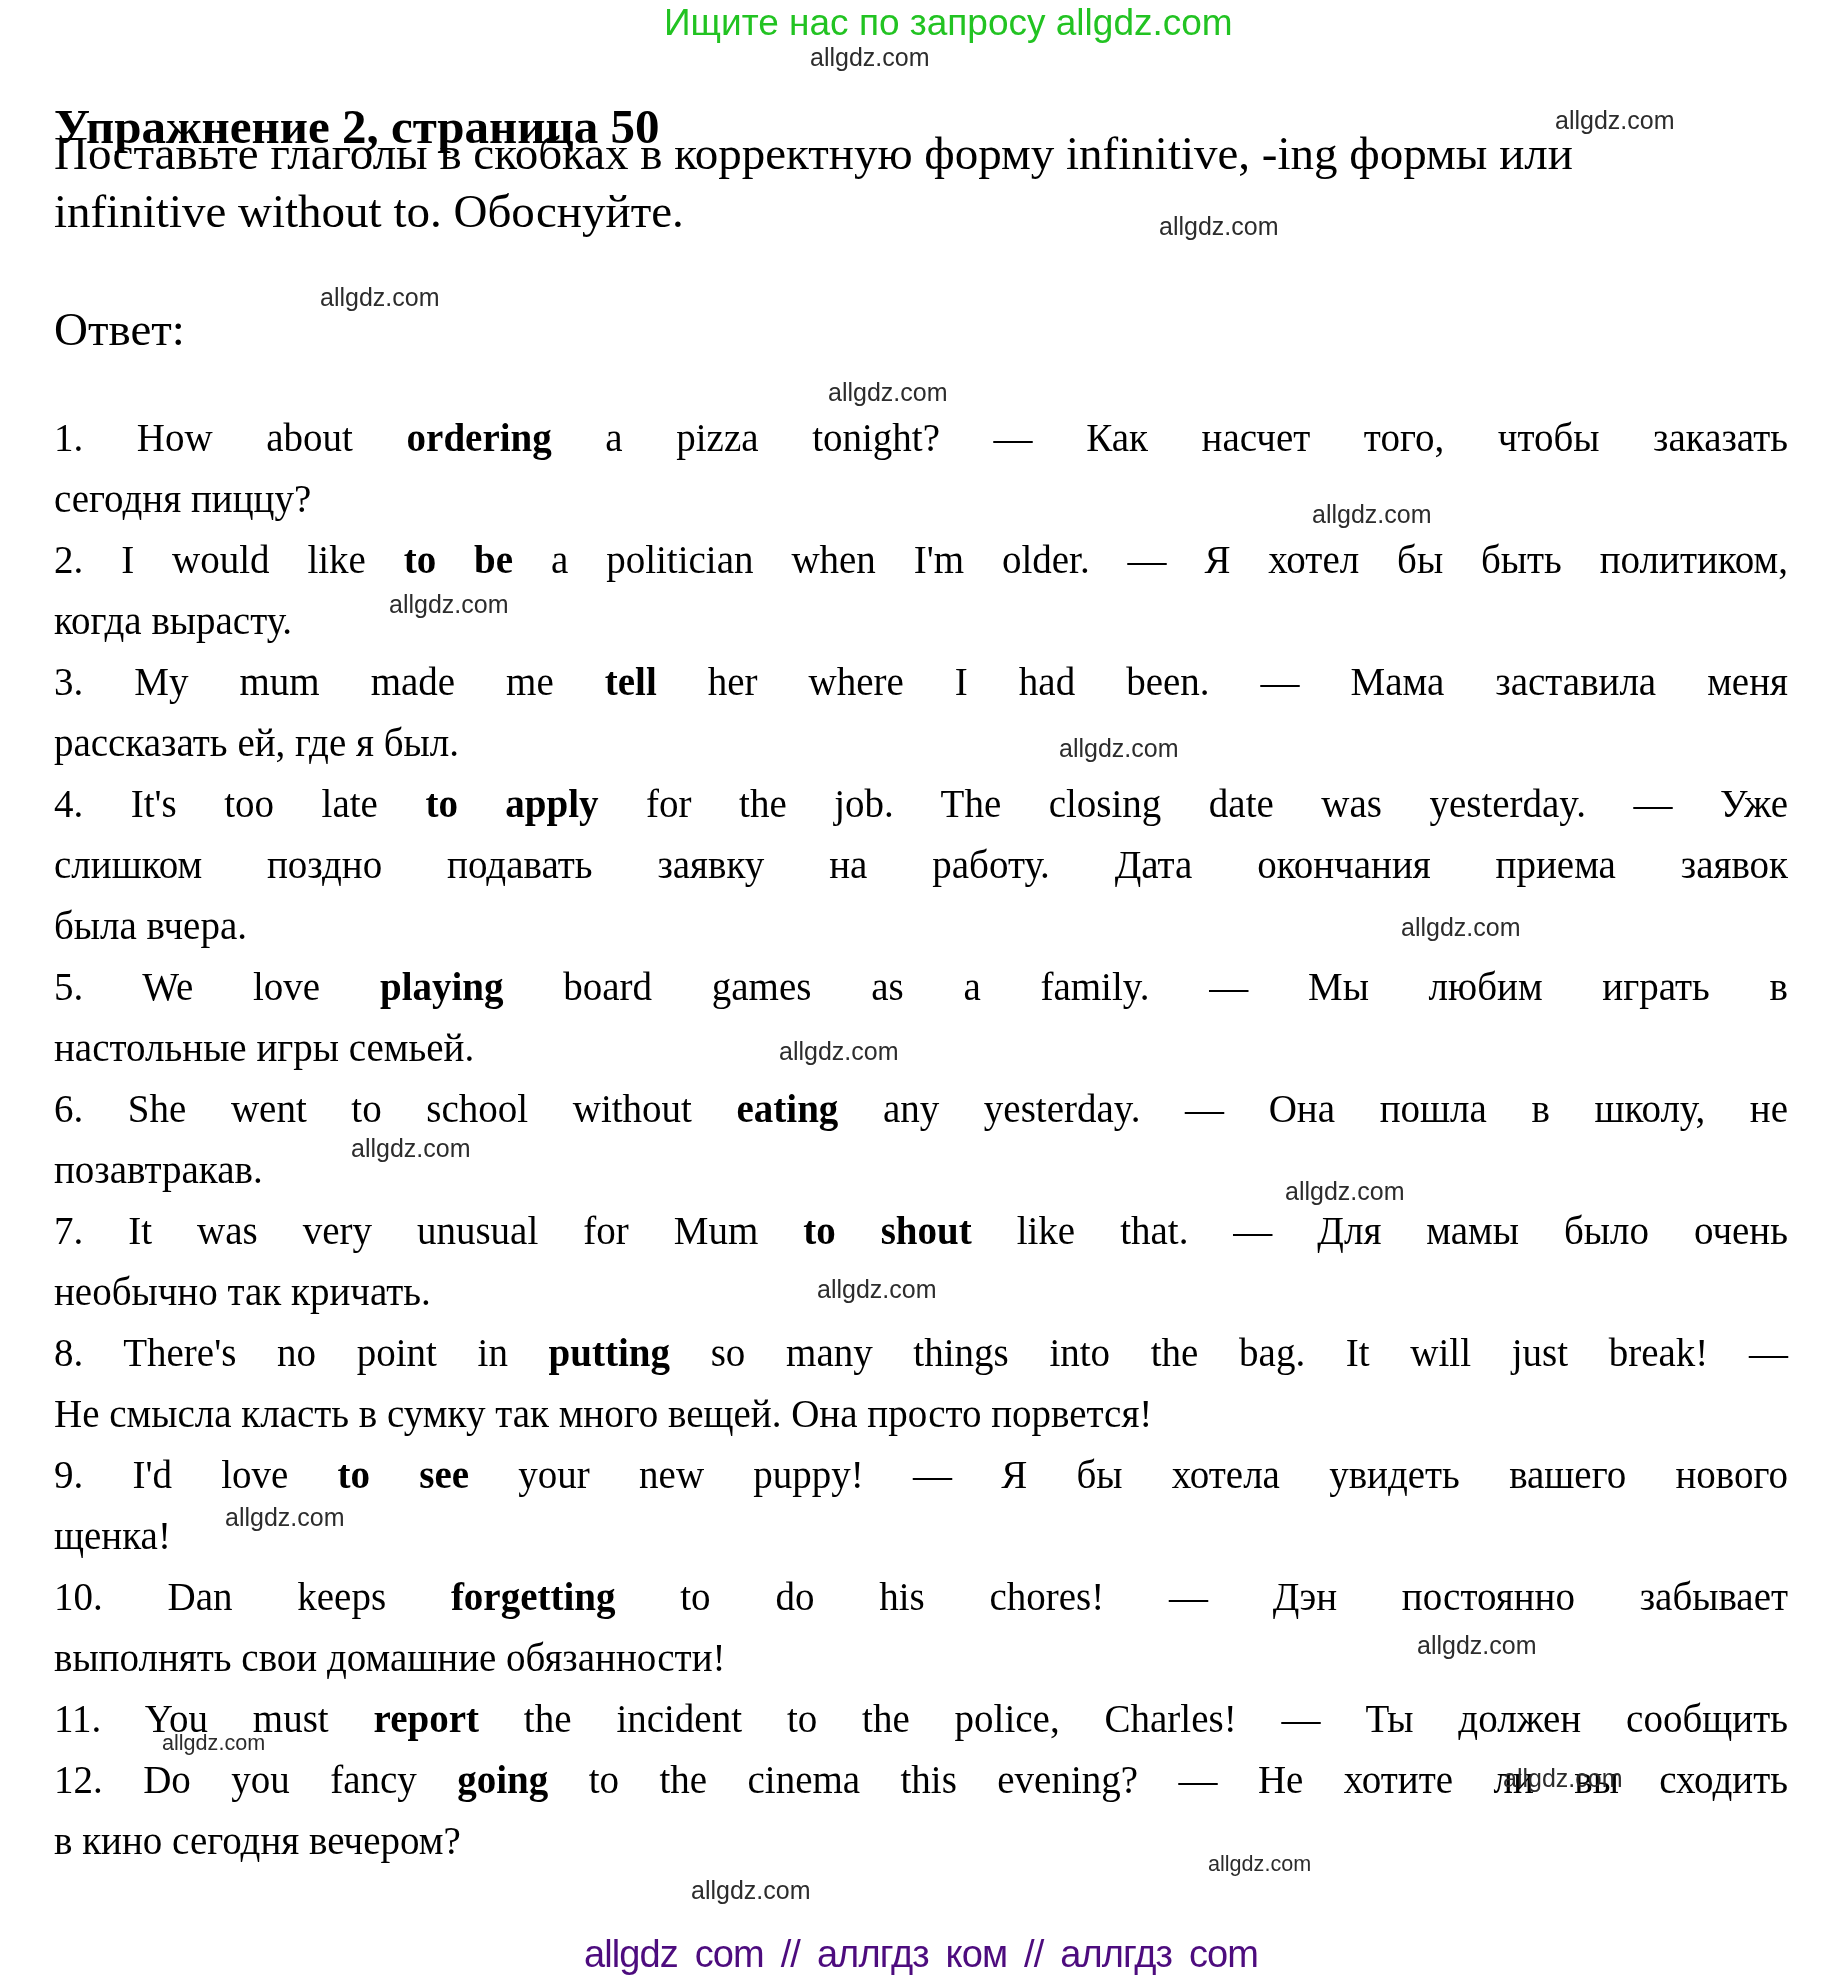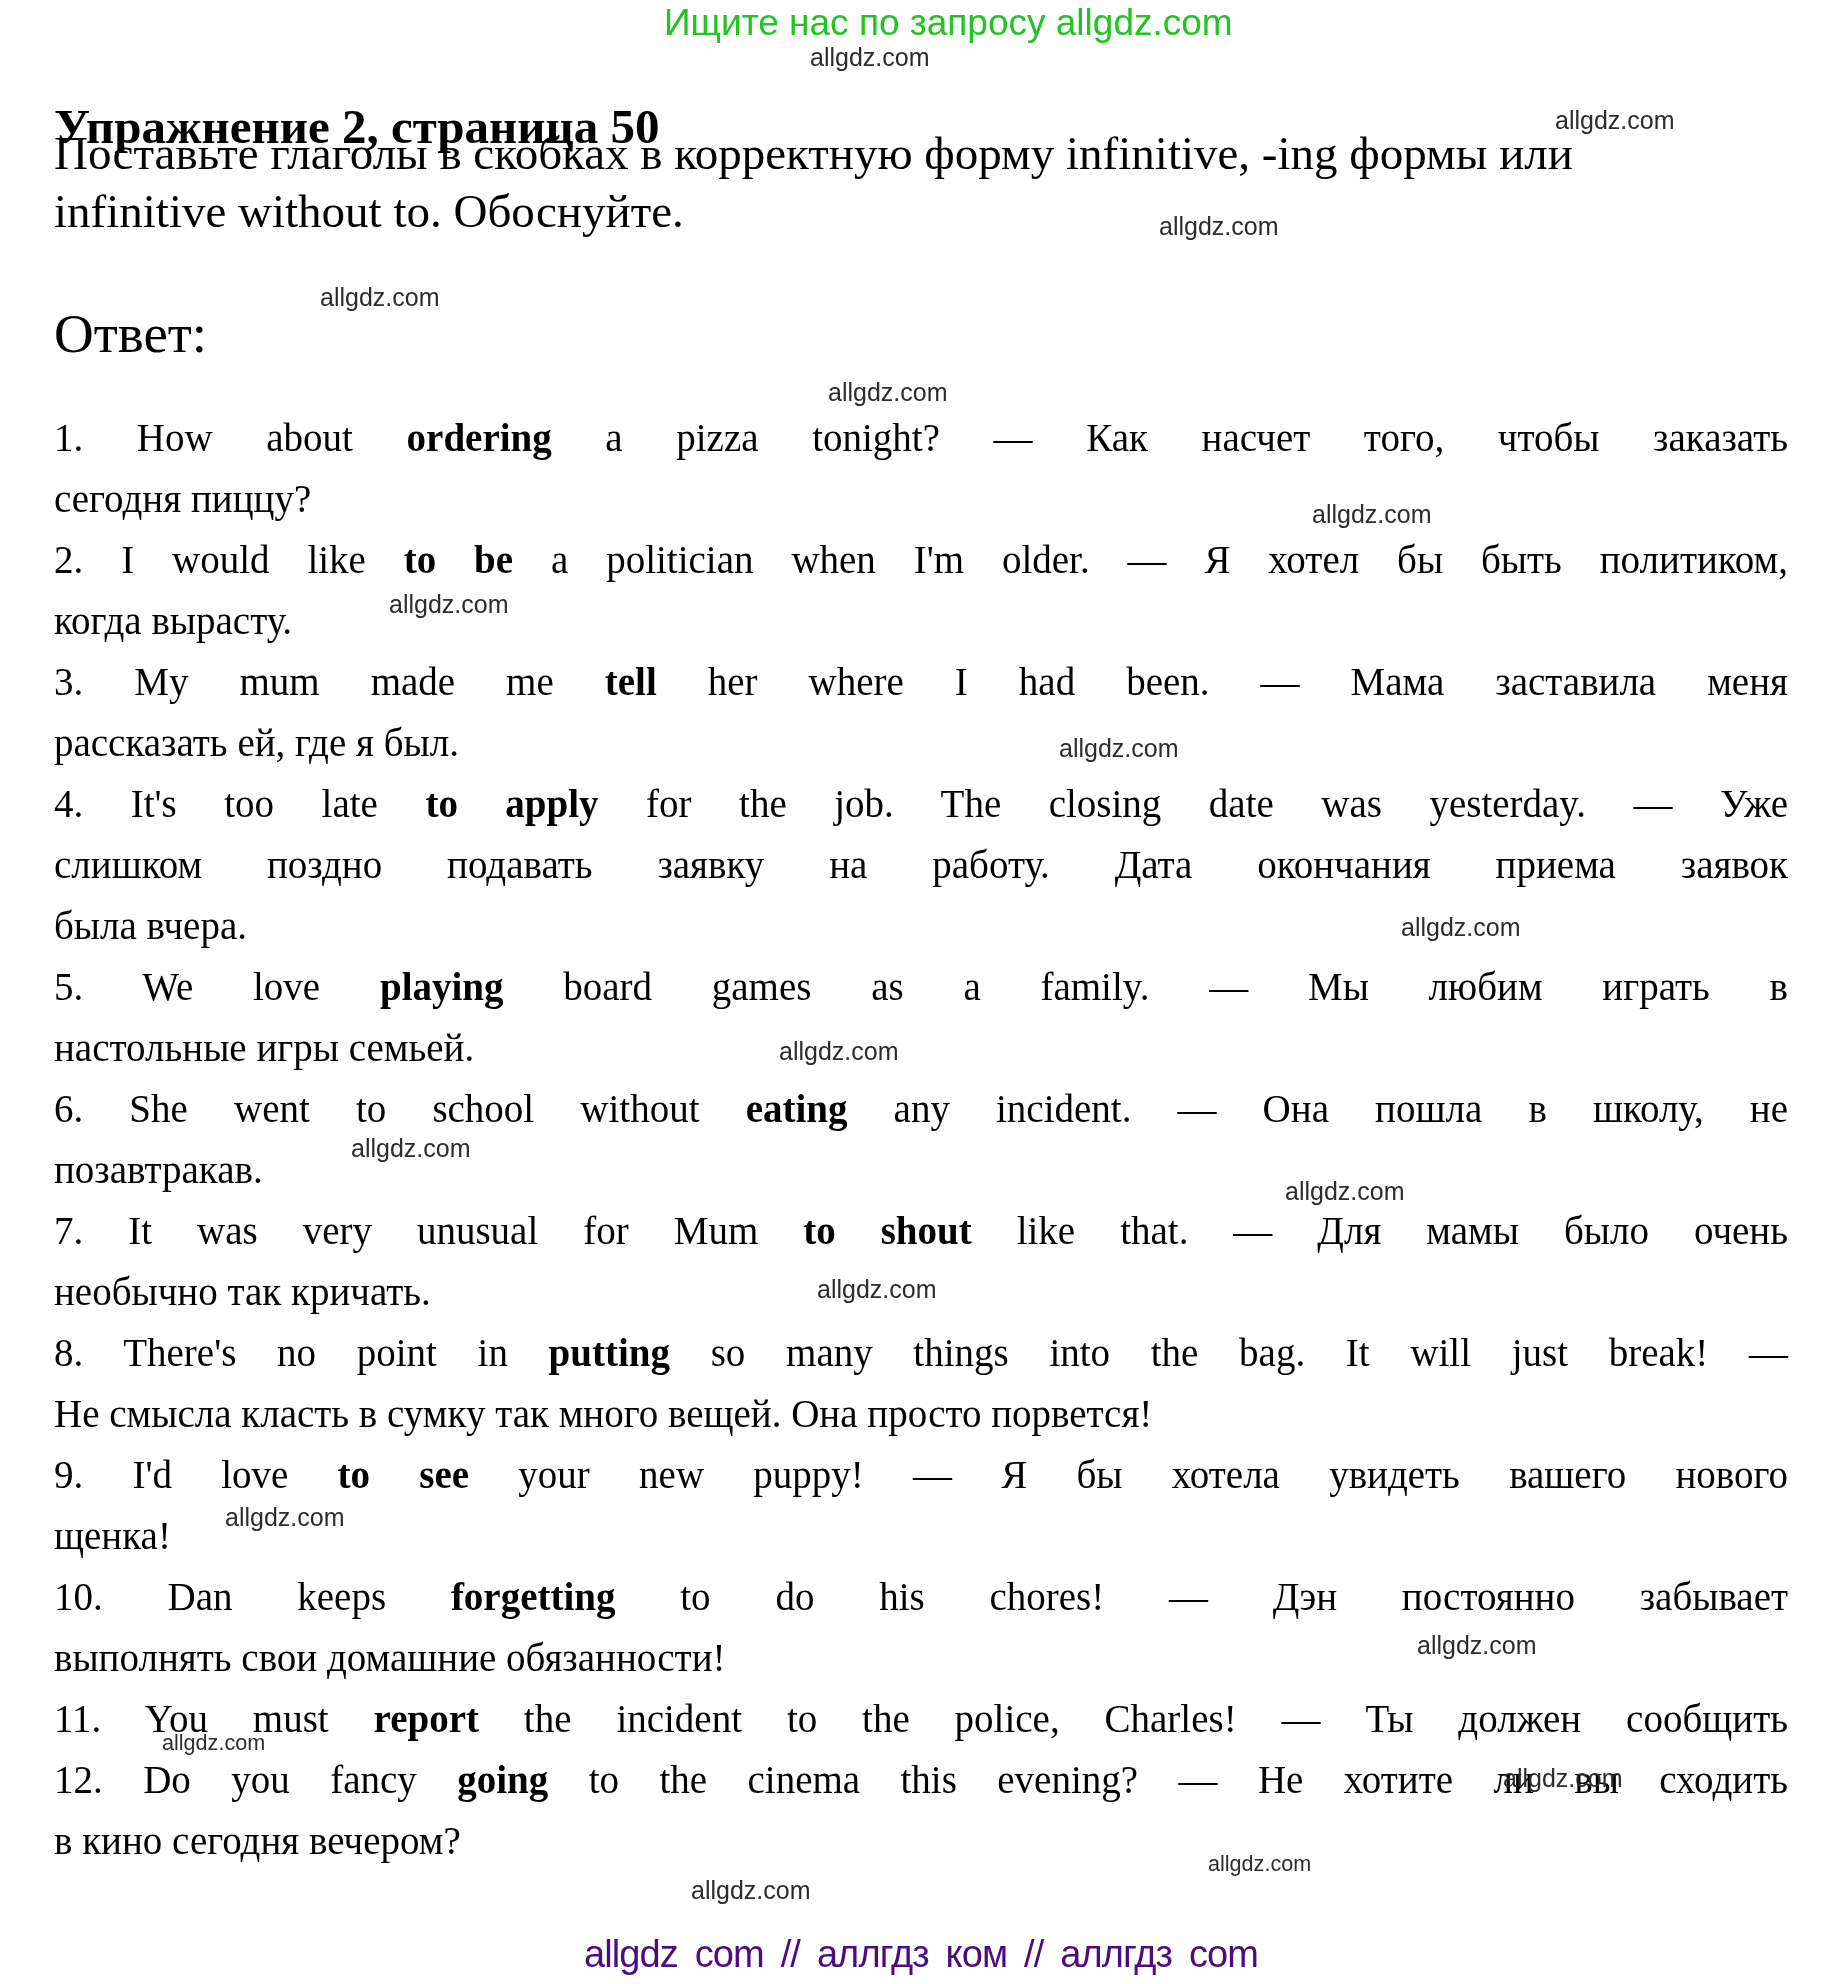--- a/index.html
+++ b/index.html
@@ -35,21 +35,21 @@
     left: 54px;
     top: 124px;
     width: 1734px;
     font-size: 47px;
     line-height: 58px;
   }
   .answer-label {
     position: absolute;
     left: 54px;
     top: 302px;
-    font-size: 55px;
+    font-size: 47px;
   }
   .answers {
     position: absolute;
     left: 54px;
     top: 407px;
     width: 1734px;
     font-size: 39px;
     line-height: 61px;
   }
   .line {
@@ -101,21 +101,21 @@
       <div class="line last"><span>сегодня пиццу?</span></div>
       <div class="line"><span>2. I would like </span><b>to be</b><span> a politician when I'm older. — Я хотел бы быть политиком,</span></div>
       <div class="line last"><span>когда вырасту.</span></div>
       <div class="line"><span>3. My mum made me </span><b>tell</b><span> her where I had been. — Мама заставила меня</span></div>
       <div class="line last"><span>рассказать ей, где я был.</span></div>
       <div class="line"><span>4. It's too late </span><b>to apply</b><span> for the job. The closing date was yesterday. — Уже</span></div>
       <div class="line"><span>слишком поздно подавать заявку на работу. Дата окончания приема заявок</span></div>
       <div class="line last"><span>была вчера.</span></div>
       <div class="line"><span>5. We love </span><b>playing</b><span> board games as a family. — Мы любим играть в</span></div>
       <div class="line last"><span>настольные игры семьей.</span></div>
-      <div class="line"><span>6. She went to school without </span><b>eating</b><span> any incident. — Она пошла в школу, не</span></div>
+      <div class="line"><span>6. She went to school without </span><b>eating</b><span> any yesterday. — Она пошла в школу, не</span></div>
       <div class="line last"><span>позавтракав.</span></div>
       <div class="line"><span>7. It was very unusual for Mum </span><b>to shout</b><span> like that. — Для мамы было очень</span></div>
       <div class="line last"><span>необычно так кричать.</span></div>
       <div class="line"><span>8. There's no point in </span><b>putting</b><span> so many things into the bag. It will just break! —</span></div>
       <div class="line last"><span>Не смысла класть в сумку так много вещей. Она просто порвется!</span></div>
       <div class="line"><span>9. I'd love </span><b>to see</b><span> your new puppy! — Я бы хотела увидеть вашего нового</span></div>
       <div class="line last"><span>щенка!</span></div>
       <div class="line"><span>10. Dan keeps </span><b>forgetting</b><span> to do his chores! — Дэн постоянно забывает</span></div>
       <div class="line last"><span>выполнять свои домашние обязанности!</span></div>
       <div class="line"><span>11. You must </span><b>report</b><span> the incident to the police, Charles! — Ты должен сообщить</span></div>

